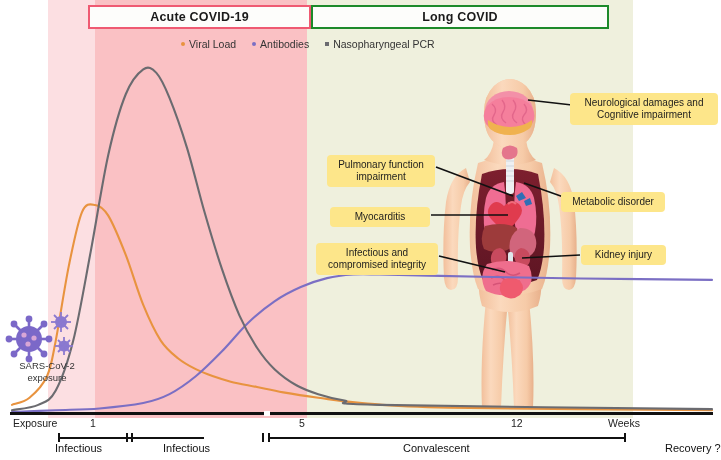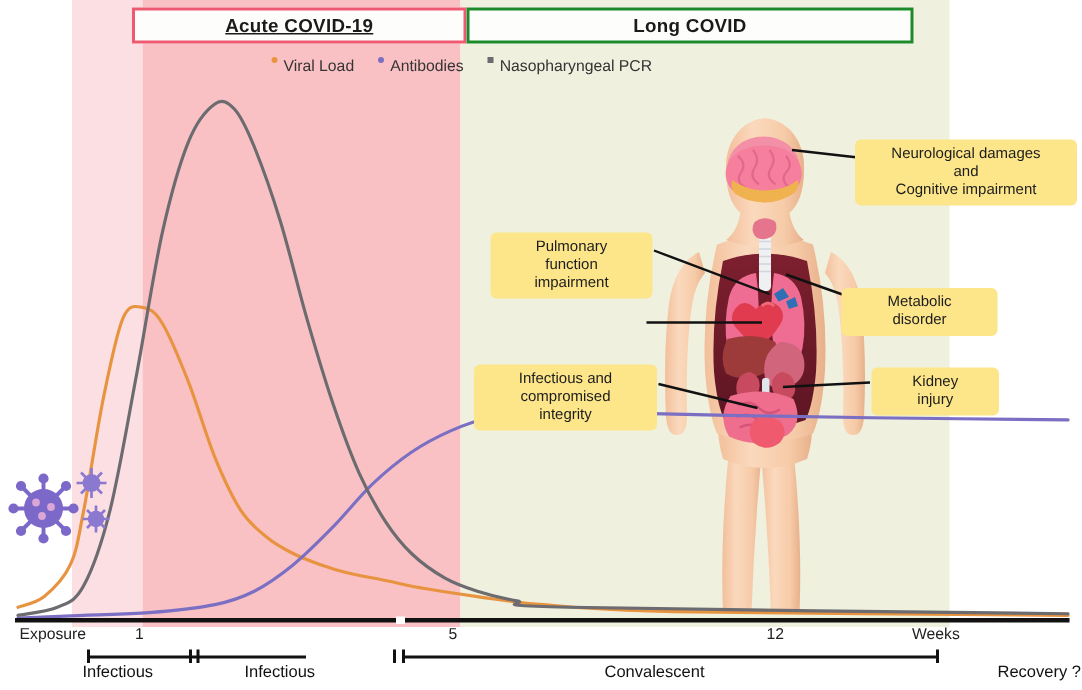--- a/index.html
+++ b/index.html
@@ -30,41 +30,41 @@
   }
   .hdr-acute{left:88px;width:223px;border:2.5px solid #ef5a72;}
   .hdr-long{left:311px;width:298px;border:2.5px solid #1d8a2a;}
 
   
   .legend{
     position:absolute;left:181px;top:38px;
     display:flex;align-items:center;gap:16px;
     font-size:10.5px;color:#343434;white-space:nowrap;
   }
-  .leg-item{display:flex;gap:4px;}
+  .leg-item{display:flex;align-items:center;gap:4px;}
   .leg-dot{width:4px;height:4px;border-radius:50%;display:inline-block;}
 
   
   #curves{position:absolute;left:0;top:0;width:721px;height:460px;pointer-events:none;}
 
   
   .virus-wrap{position:absolute;left:4px;top:305px;width:86px;height:90px;}
   .virus-cap{
     position:absolute;left:0;top:55px;width:86px;
     text-align:center;font-size:9.5px;color:#333;line-height:11.5px;
   }
 
   
   .callout{
     position:absolute;
     background:#fde68a;
     color:#1d1d1d;
     font-size:10px;
     line-height:12px;
-    padding:4px 20px;
+    padding:4px 7px;
     border-radius:4px;
     box-sizing:border-box;
     text-align:center;
     z-index:6;
   }
   .c-neuro{left:570px;top:93px;width:148px;}
   .c-pulm{left:327px;top:155px;width:108px;}
   .c-myo{left:330px;top:207px;width:100px;}
   .c-dys{left:316px;top:243px;width:122px;}
   .c-meta{left:561px;top:192px;width:104px;}
@@ -82,21 +82,21 @@
 </style>
 </head>
 <body>
 
 <div id="stage">
 
   <div class="band band-incub" style="background: rgb(252, 223, 226);"></div>
   <div class="band band-acute" style="background: rgb(250, 193, 196);"></div>
   <div class="band band-long" style="background: rgb(239, 240, 221);"></div>
 
-  <div class="hdr hdr-acute" style="border-color: rgb(239, 90, 114); text-decoration: underline;">
+  <div class="hdr hdr-acute" style="border-color: rgb(239, 90, 114);">
     <span>Acute COVID-19</span>
   </div>
   <div class="hdr hdr-long" style="border-color: rgb(29, 138, 42); justify-content: center;">
     <span>Long COVID</span>
   </div>
 
   <div class="legend">
     <span class="leg-item">
       <span class="leg-dot" style="background:#e8933f"></span>
       <span>Viral Load</span>
@@ -274,29 +274,36 @@
             <line x1="60" y1="41" x2="60" y2="50"></line>
           <line x1="60" y1="41" x2="51" y2="41"></line>
             <line x1="60" y1="41" x2="69" y2="41"></line>
           <line x1="60" y1="41" x2="54" y2="35"></line>
             <line x1="60" y1="41" x2="66" y2="47"></line>
           <line x1="60" y1="41" x2="54" y2="47"></line>
             <line x1="60" y1="41" x2="66" y2="35"></line>
         </g>
       </g>
     </svg>
+    <div class="virus-cap">
+      <div>SARS-CoV-2</div>
+      <div>exposure</div>
+    </div>
   </div>
 
   <div class="callout c-neuro">
     <div>Neurological damages and</div>
     <div>Cognitive impairment</div>
   </div>
   <div class="callout c-pulm">
     <div>Pulmonary function</div>
     <div>impairment</div>
+  </div>
+  <div class="callout c-myo">
+    <div>Myocarditis</div>
   </div>
   <div class="callout c-dys">
     <div>Infectious and</div>
     <div>compromised integrity</div>
   </div>
   <div class="callout c-meta">
     <div>Metabolic disorder</div>
   </div>
   <div class="callout c-kid">
     <div>Kidney injury</div>

